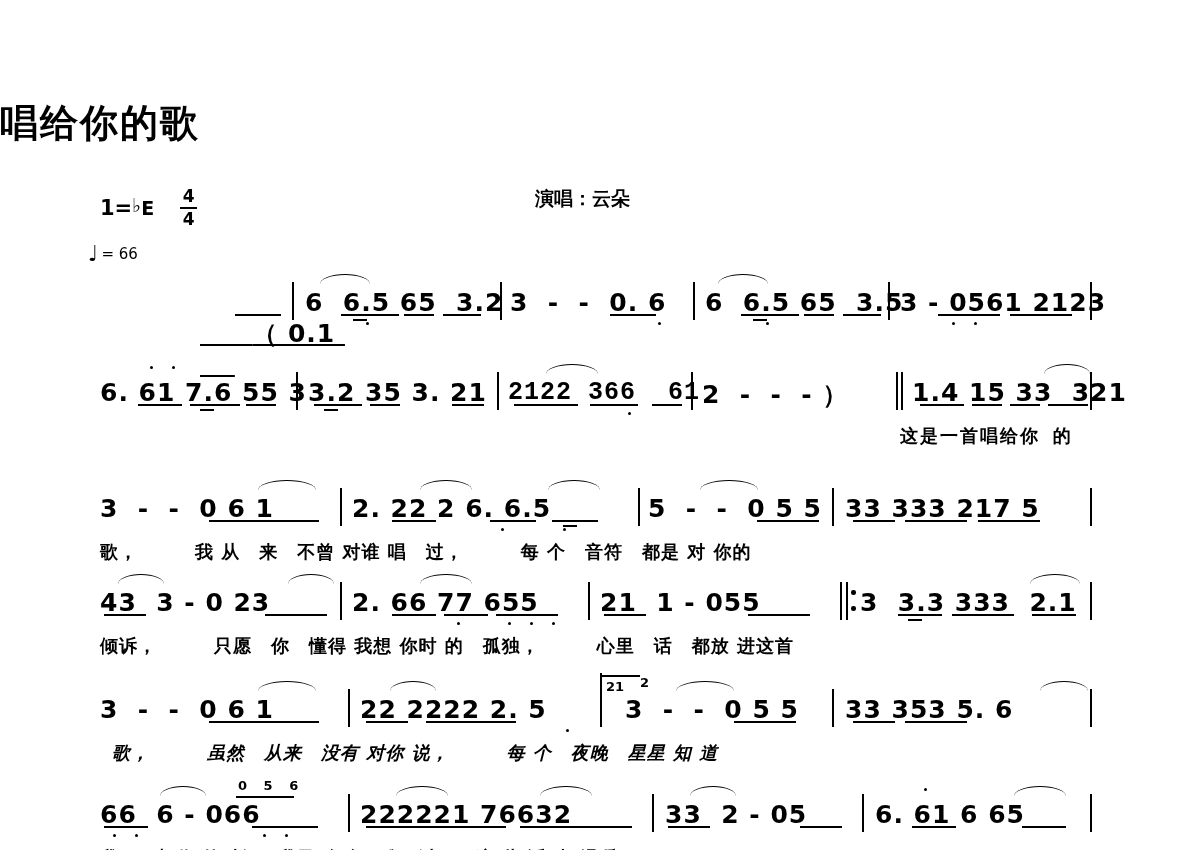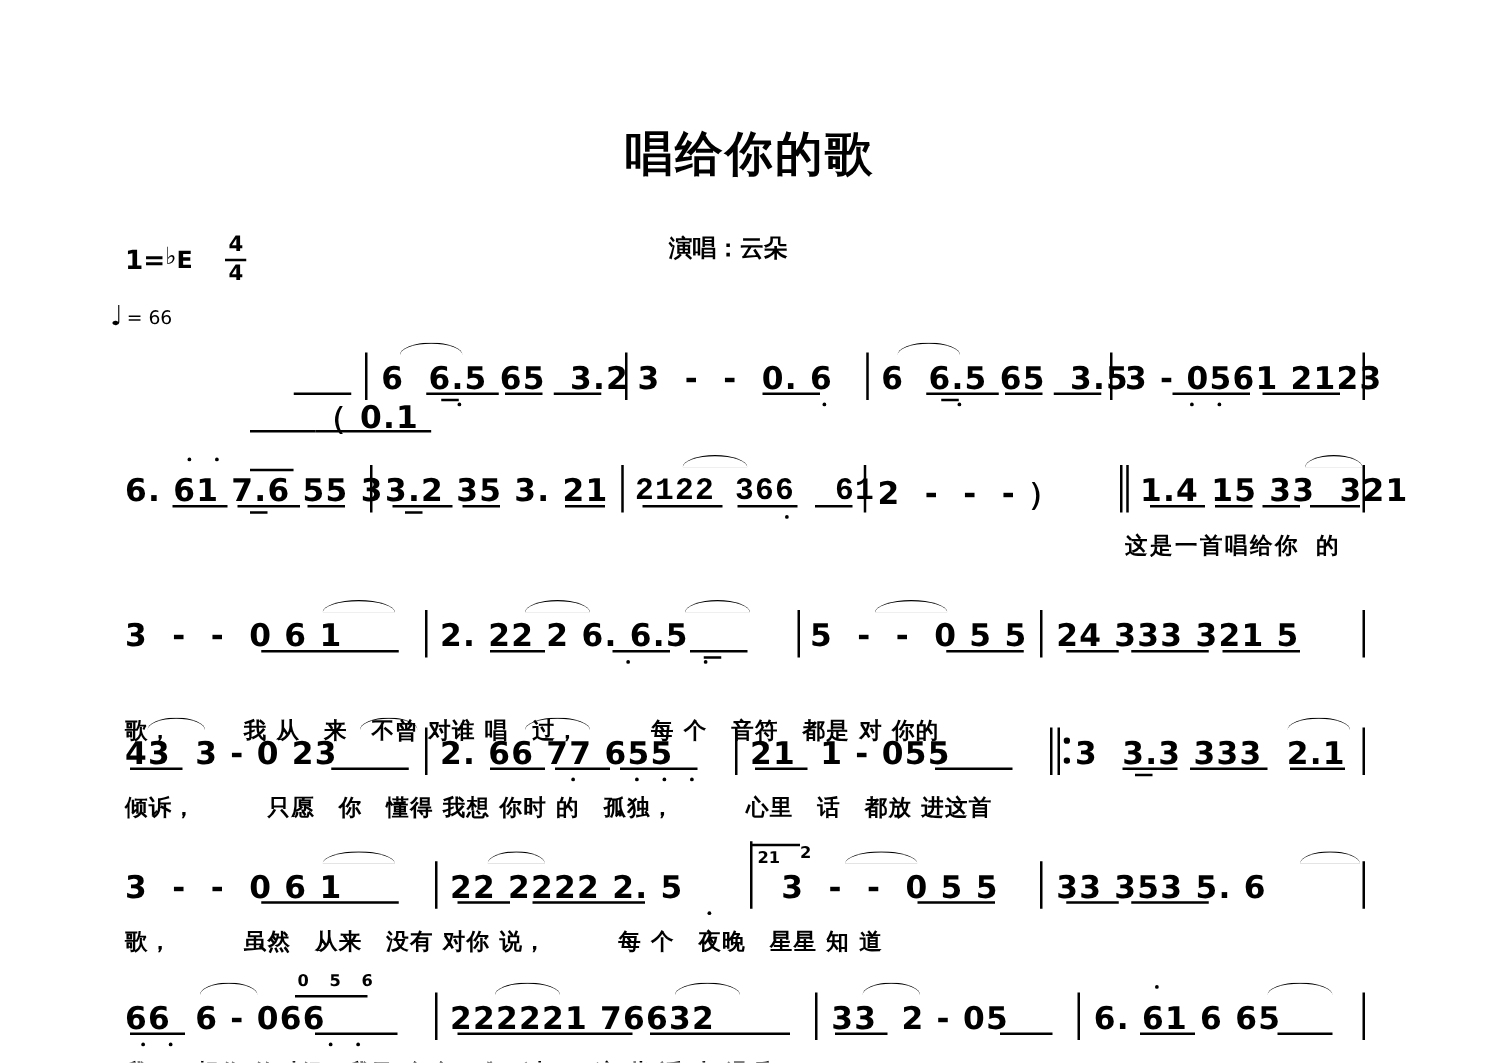--- a/index.html
+++ b/index.html
@@ -19,21 +19,21 @@
     position: relative;
     width: 1200px;
     height: 850px;
   }
   
   .title {
     position: absolute;
     top: 98px;
     left: 0;
     width: 1200px;
-    text-align: center;
+    text-align: left;
     font-family: "DejaVu Sans", sans-serif;
     font-weight: bold;
     font-size: 38px;
     letter-spacing: 2px;
   }
   
   .key-block {
     position: absolute;
     top: 188px;
     left: 100px;
@@ -232,41 +232,41 @@
     <div class="dot" style="left:628px;top:34px;"></div>
     <div class="slur" style="left:546px;top:-14px;width:52px;"></div>
     <div class="slur" style="left:1044px;top:-14px;width:46px;"></div>
     <div class="lyrics" style="position:absolute;left:900px;top:46px;letter-spacing:2px;font-family:Liberation Mono, monospace;">这是一首唱给你 的</div>
   </div>
 
   <div class="system" style="top:494px;">
     <div class="notes" style="position:absolute;left:100px;top:0;letter-spacing:1px;">3  -  -  0 6 1 </div>
     <div class="notes" style="position:absolute;left:352px;top:0;letter-spacing:1px;">2. 22 2 6. 6.5 </div>
     <div class="notes" style="position:absolute;left:648px;top:0;letter-spacing:1px;">5  -  -  0 5 5 </div>
-    <div class="notes" style="position:absolute;left:845px;top:0;letter-spacing:1px;">24 333 321 5</div>
+    <div class="notes" style="position:absolute;left:845px;top:0;letter-spacing:1px;">33 333 217 5</div>
     <div class="barline" style="left:340px;top:-6px;height:38px;"></div>
     <div class="barline" style="left:638px;top:-6px;height:38px;"></div>
     <div class="barline" style="left:832px;top:-6px;height:38px;"></div>
     <div class="barline" style="left:1090px;top:-6px;height:38px;"></div>
     <div class="underline" style="left:209px;top:26px;width:110px;"></div>
     <div class="underline" style="left:392px;top:26px;width:44px;"></div>
     <div class="underline" style="left:490px;top:26px;width:46px;"></div>
     <div class="underline" style="left:552px;top:26px;width:46px;"></div>
     <div class="underline" style="left:563px;top:31px;width:14px;"></div>
     <div class="underline" style="left:757px;top:26px;width:62px;"></div>
     <div class="underline" style="left:853px;top:26px;width:42px;"></div>
     <div class="underline" style="left:905px;top:26px;width:62px;"></div>
     <div class="underline" style="left:978px;top:26px;width:62px;"></div>
     <div class="dot" style="left:501px;top:34px;"></div>
     <div class="dot" style="left:563px;top:34px;"></div>
     <div class="slur" style="left:258px;top:-14px;width:58px;"></div>
     <div class="slur" style="left:420px;top:-14px;width:52px;"></div>
     <div class="slur" style="left:548px;top:-14px;width:52px;"></div>
     <div class="slur" style="left:700px;top:-14px;width:58px;"></div>
-    <div class="lyrics" style="position:absolute;left:100px;top:46px;letter-spacing:1px;margin-top:32px;">歌，　　　我 从　来　不曾 对谁 唱　过，　　　每 个　音符　都是 对 你的</div>
+    <div class="lyrics" style="position:absolute;left:100px;top:46px;letter-spacing:1px;">歌，　　　我 从　来　不曾 对谁 唱　过，　　　每 个　音符　都是 对 你的</div>
   </div>
 
   <div class="system" style="top:588px;">
     <div class="notes" style="position:absolute;left:100px;top:0;letter-spacing:1px;">43  3 - 0 23 </div>
     <div class="notes" style="position:absolute;left:352px;top:0;letter-spacing:1px;">2. 66 77 655 </div>
     <div class="notes" style="position:absolute;left:600px;top:0;letter-spacing:1px;">21  1 - 055 </div>
     <div class="notes" style="position:absolute;left:860px;top:0;letter-spacing:1px;">3  3.3 333  2.1</div>
     <div class="barline" style="left:340px;top:-6px;height:38px;"></div>
     <div class="barline" style="left:588px;top:-6px;height:38px;"></div>
     <div class="barline" style="left:840px;top:-6px;height:38px;"></div>
@@ -312,21 +312,21 @@
     <div class="underline" style="left:366px;top:26px;width:42px;"></div>
     <div class="underline" style="left:426px;top:26px;width:90px;"></div>
     <div class="underline" style="left:734px;top:26px;width:62px;"></div>
     <div class="underline" style="left:853px;top:26px;width:42px;"></div>
     <div class="underline" style="left:905px;top:26px;width:62px;"></div>
     <div class="dot" style="left:566px;top:34px;"></div>
     <div class="slur" style="left:258px;top:-14px;width:58px;"></div>
     <div class="slur" style="left:390px;top:-14px;width:46px;"></div>
     <div class="slur" style="left:676px;top:-14px;width:58px;"></div>
     <div class="slur" style="left:1040px;top:-14px;width:48px;"></div>
-    <div class="lyrics" style="position:absolute;left:100px;top:46px;letter-spacing:1px;">歌，　　　虽然　从来　没有 对你 说，　　　每 个　夜晚　星星 知 道</div>
+    <div class="lyrics" style="position:absolute;left:112px;top:46px;letter-spacing:1px;font-style:italic;">歌，　　　虽然　从来　没有 对你 说，　　　每 个　夜晚　星星 知 道</div>
   </div>
 
   <div class="system" style="top:800px;">
     <div class="notes" style="position:absolute;left:100px;top:0;letter-spacing:1px;">66  6 - 066 </div>
     <div class="notes" style="position:absolute;left:360px;top:0;letter-spacing:1px;">222221 76632 </div>
     <div class="notes" style="position:absolute;left:665px;top:0;letter-spacing:1px;">33  2 - 05 </div>
     <div class="notes" style="position:absolute;left:875px;top:0;letter-spacing:1px;">6. 61 6 65</div>
     <div class="tiny" style="left:238px;top:-22px;letter-spacing:6px;">0 5 6</div>
     <div class="underline" style="left:236px;top:-4px;width:58px;"></div>
     <div class="barline" style="left:348px;top:-6px;height:38px;"></div>

